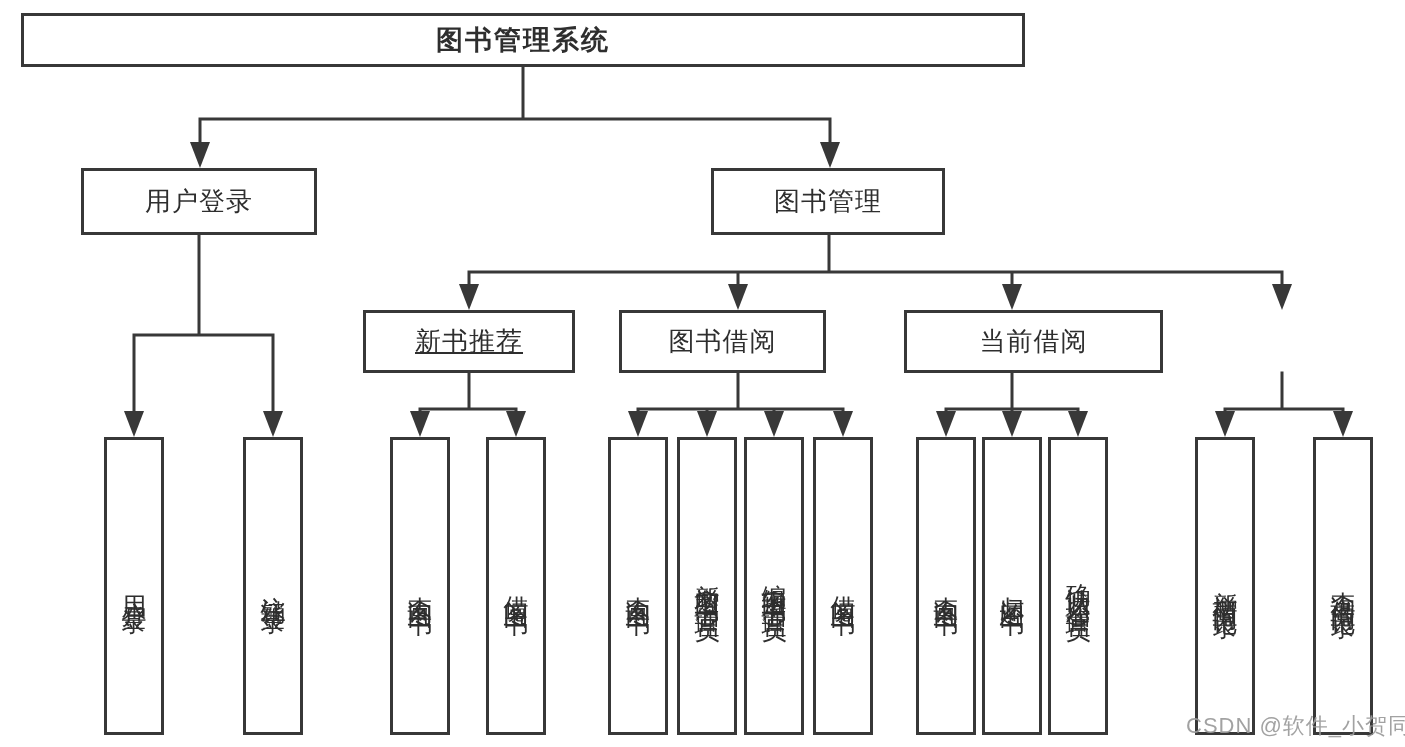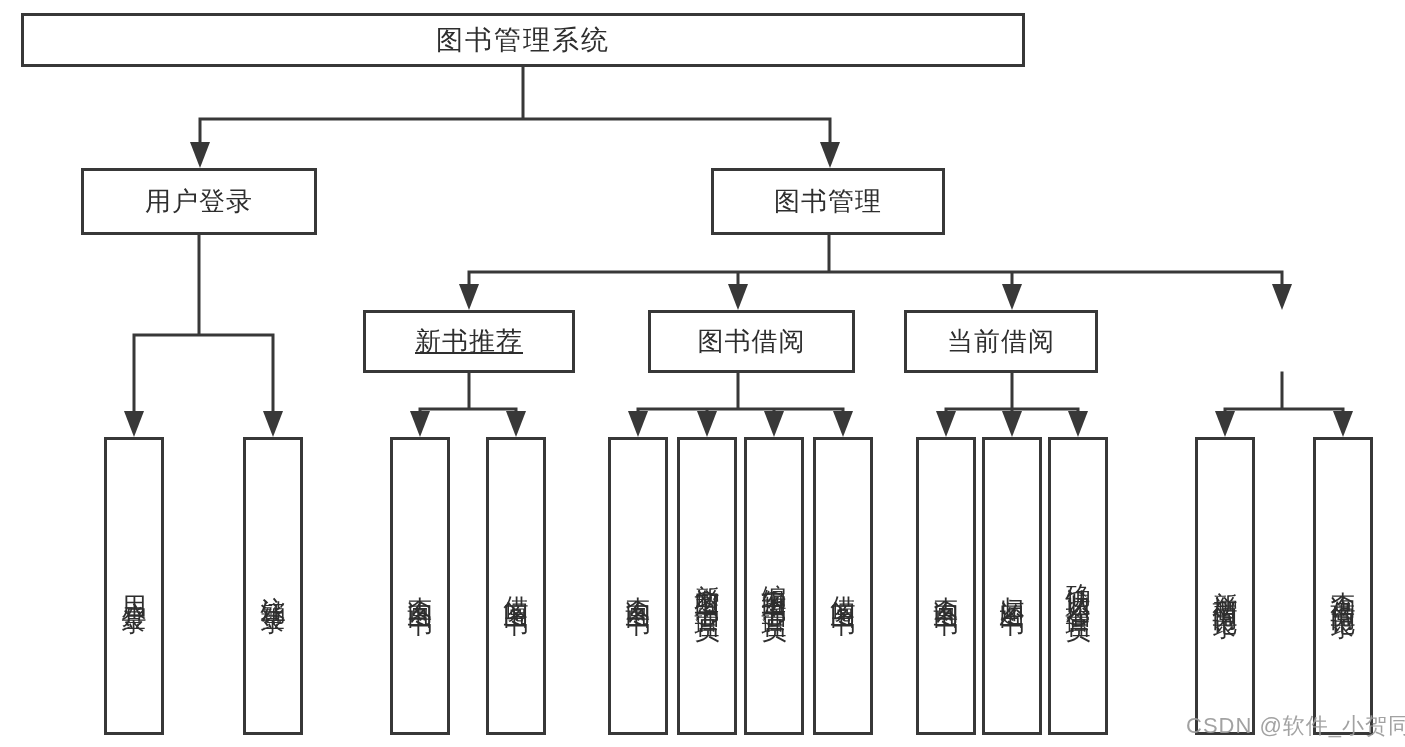--- a/index.html
+++ b/index.html
@@ -21,21 +21,21 @@
   svg.wires .ah{fill:var(--line);stroke:none;}
   .node{
     position:absolute;z-index:2;
     box-sizing:border-box;
     border:3px solid var(--line);
     background:var(--boxbg);
     display:flex;align-items:center;justify-content:center;
     color:var(--text);
   }
   .hlabel{font-size:26px;letter-spacing:1px;white-space:nowrap;}
-  .root-node .hlabel{font-size:27px;letter-spacing:2px;}
+  .root-node .hlabel{font-size:27px;letter-spacing:2px;font-weight:bold;}
   .leaf .vlabel{
     writing-mode:vertical-rl;
     text-orientation:mixed;
     font-size:25px;
     letter-spacing:5px;
     line-height:1;
     white-space:nowrap;
   }
   .watermark{
     position:absolute;left:1186px;top:711px;z-index:6;
@@ -94,24 +94,24 @@
   <div class="node" style="left:81px;top:168px;width:236px;height:67px;">
     <span class="hlabel">用户登录</span>
   </div>
   <div class="node" style="left:711px;top:168px;width:234px;height:67px;">
     <span class="hlabel">图书管理</span>
   </div>
 
   <div class="node" style="left:363px;top:310px;width:212px;height:63px;text-decoration:underline;">
     <span class="hlabel">新书推荐</span>
   </div>
-  <div class="node" style="left:648px;top:310px;width:207px;height:63px;">
+  <div class="node" style="left:619px;top:310px;width:207px;height:63px;">
     <span class="hlabel">图书借阅</span>
   </div>
-  <div class="node" style="left:904px;top:310px;width:194px;height:63px;">
+  <div class="node" style="left:904px;top:310px;width:259px;height:63px;">
     <span class="hlabel">当前借阅</span>
   </div>
 
   <div class="node leaf" style="left:104px;top:437px;width:60px;height:298px;">
     <span class="vlabel">用户登录</span>
   </div>
   <div class="node leaf" style="left:243px;top:437px;width:60px;height:298px;">
     <span class="vlabel">注销登录</span>
   </div>
   <div class="node leaf" style="left:390px;top:437px;width:60px;height:298px;">

